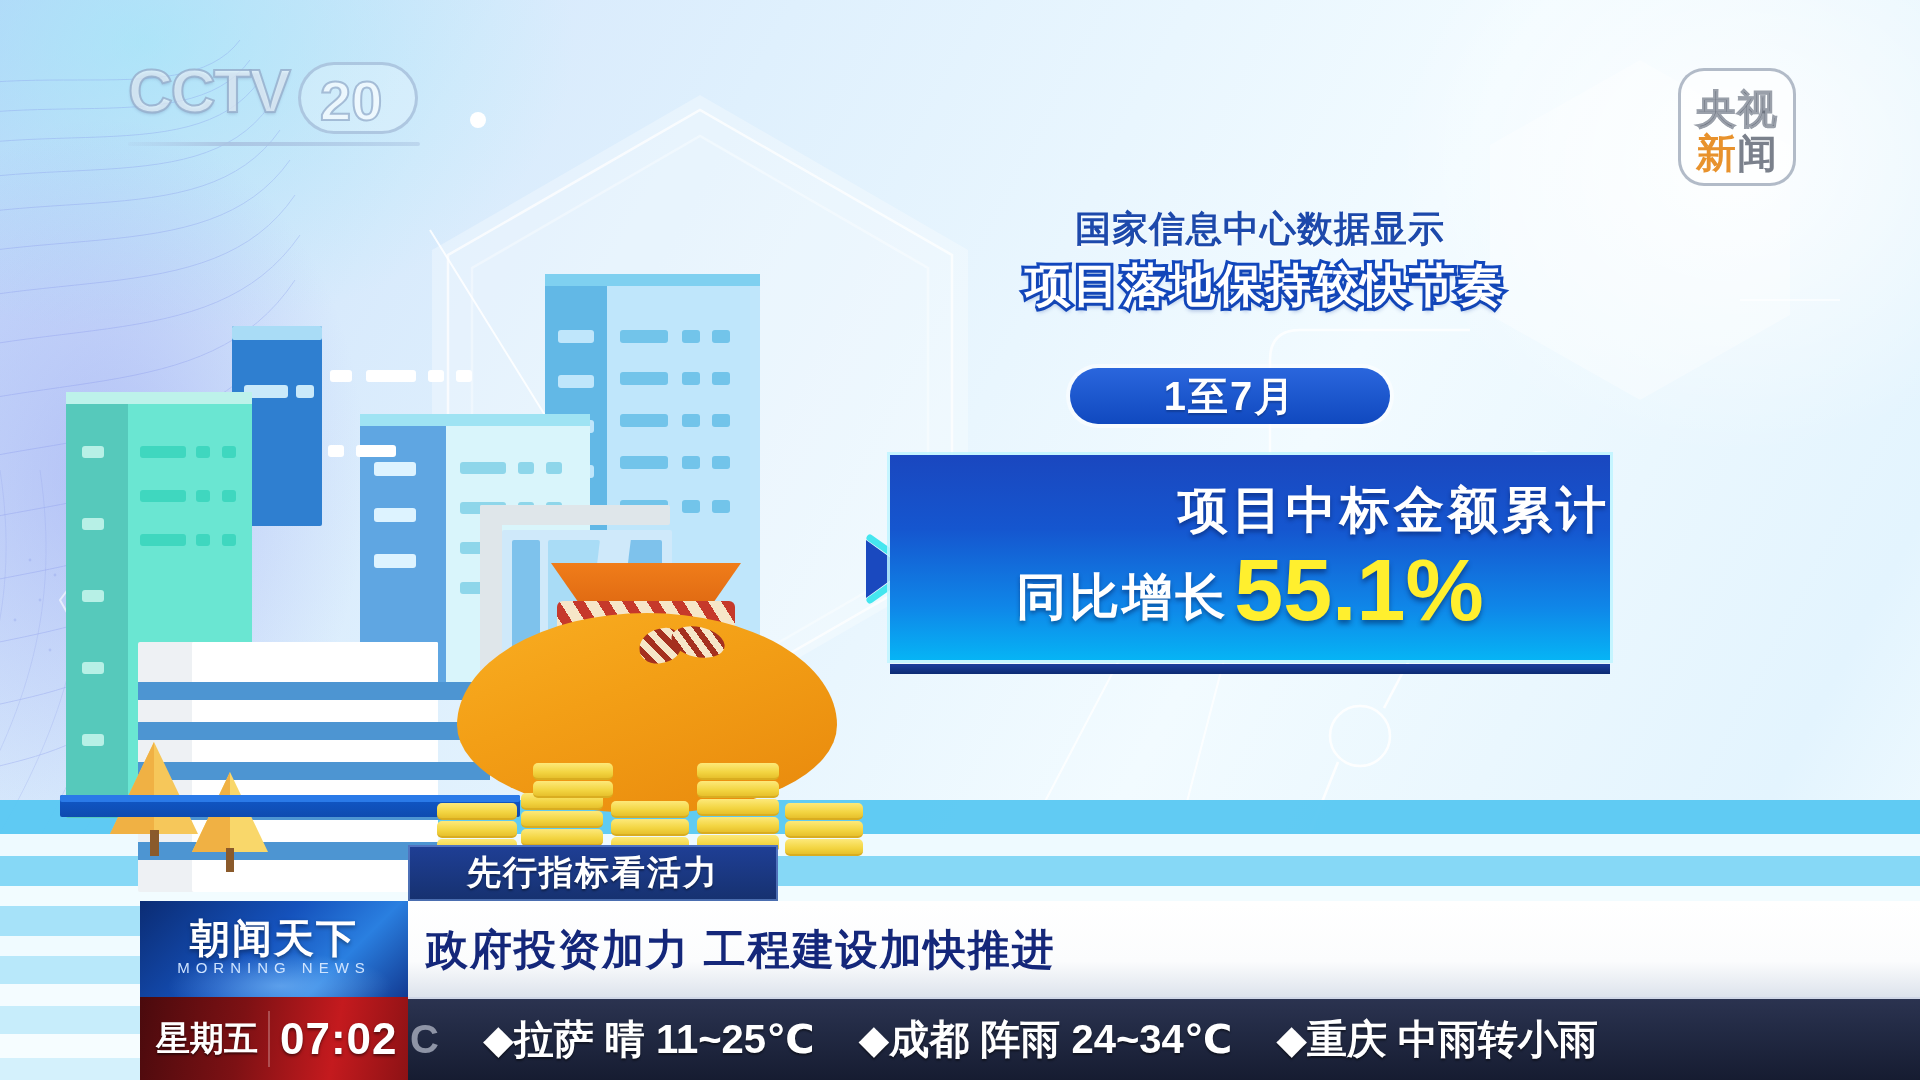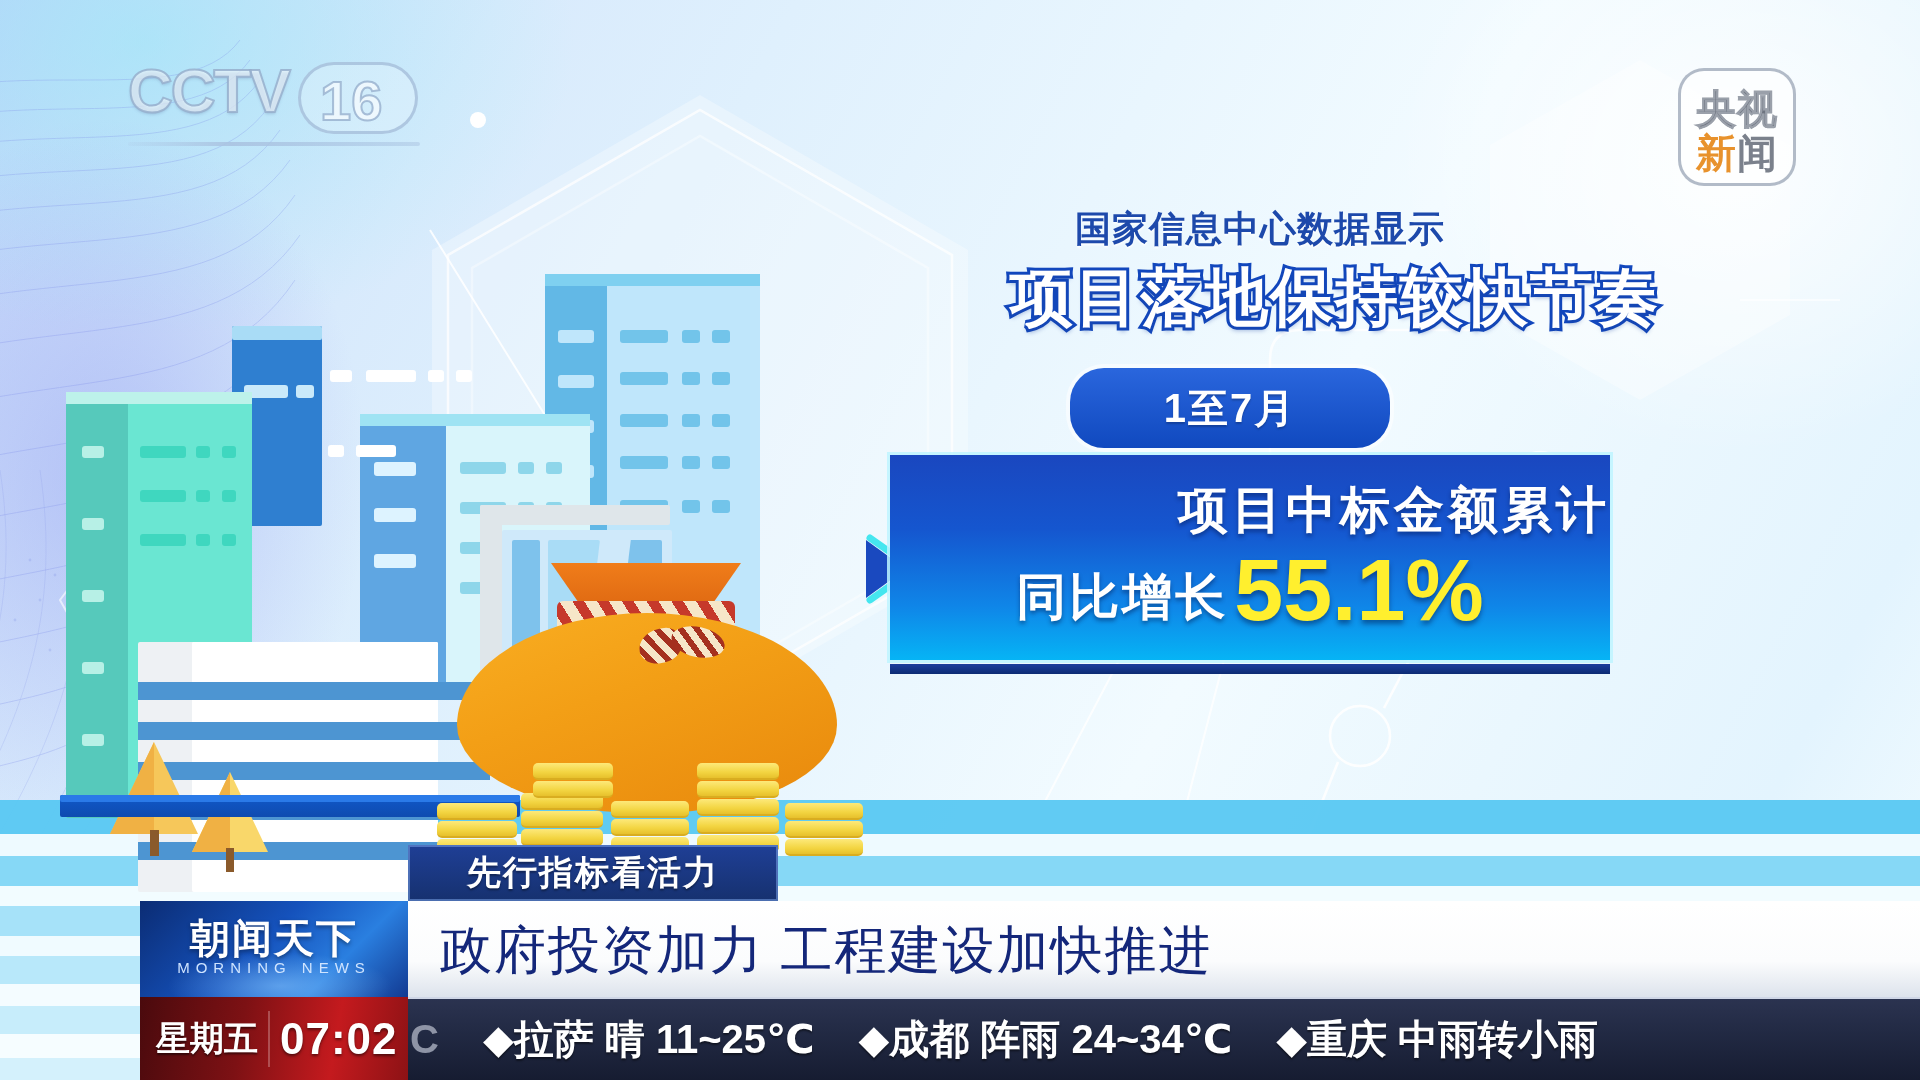--- a/index.html
+++ b/index.html
@@ -85,28 +85,28 @@
          border-bottom:2px solid #d9ad20; }
 
   
   .kicker{
     position:absolute; left:980px; top:205px; width:560px; text-align:center;
     font-size:36px; font-weight:bold; letter-spacing:1px; color:#1d49ab;
     text-shadow:0 2px 2px rgba(255,255,255,.85);
     font-family:"Liberation Sans","DejaVu Sans",sans-serif;
   }
   .bigline{
-    position:absolute; left:870px; top:255px; width:790px; text-align:right;
-    font-size:63px; font-weight:bold; letter-spacing:2px; color:#ffffff;
+    position:absolute; left:870px; top:255px; width:790px; text-align:center;
+    font-size:46px; font-weight:bold; letter-spacing:2px; color:#ffffff;
     -webkit-text-stroke:6px #1247bd;
     paint-order:stroke fill;
     text-shadow:0 4px 4px rgba(30,70,160,.35);
   }
   .pill{
-    position:absolute; left:1070px; top:368px; width:320px; height:80px;
+    position:absolute; left:1070px; top:368px; width:320px; height:56px;
     border-radius:34px; background:linear-gradient(180deg,#2a66dd,#1049bf);
     box-shadow:0 0 0 4px rgba(255,255,255,.55);
     display:flex; align-items:center; justify-content:center;
   }
   .pill span{ color:#fff; font-size:40px; font-weight:bold; letter-spacing:2px;
               text-shadow:0 2px 2px rgba(0,0,0,.22); }
 
   .banner{
     position:absolute; left:890px; top:455px; width:720px; height:205px;
     background:linear-gradient(180deg,#1a47bf 0%,#1556cf 36%,#0f86e8 74%,#06b4f5 100%);
@@ -177,21 +177,21 @@
   .lt-kicker span{ color:#fff; font-size:34px; font-weight:bold; letter-spacing:2px;
     text-shadow:0 2px 2px rgba(0,0,0,.35); }
 
   .lt-main{
     position:absolute; left:408px; top:901px; width:1512px; height:96px;
     background:linear-gradient(180deg,#ffffff 0%,#fbfcfd 62%,#dde3ec 100%);
     border-top:2px solid #ffffff;
     display:flex; align-items:center;
   }
   .lt-main span{
-    padding-left:32px; font-size:52px; font-weight:normal; letter-spacing:2px;
+    padding-left:18px; font-size:42px; font-weight:bold; letter-spacing:2px;
     color:#14277a; line-height:1;
   }
 
   .prog{
     position:absolute; left:140px; top:901px; width:268px; height:96px;
     background:linear-gradient(135deg,#0b2c74 0%,#1552bc 45%,#2a7fe0 72%,#123a92 100%);
     overflow:hidden;
   }
   .prog .glow{ position:absolute; left:-20px; top:40px; width:320px; height:90px;
     background:radial-gradient(ellipse 160px 48px at 50% 50%, rgba(140,200,255,.55), rgba(140,200,255,0) 70%); }
@@ -475,21 +475,21 @@
     <div class="coin" style="left:340px; top:276px; width:78px;"></div>
     <div class="coin" style="left:340px; top:294px; width:78px;"></div>
 
     <div class="coin" style="left:88px;  top:218px; width:80px;"></div>
     <div class="coin" style="left:88px;  top:236px; width:80px;"></div>
   </div>
 
   <div class="cctv">
     <div class="cctv-13box"></div>
     <div class="cctv-txt">CCTV</div>
-    <div class="cctv-13">16</div>
+    <div class="cctv-13">20</div>
     <div class="cctv-rule"></div>
   </div>
 
   <div class="applogo">
     <div class="r1">央视</div>
     <div class="r2">
       <span class="o">新</span><span class="g">闻</span>
     </div>
   </div>
 

